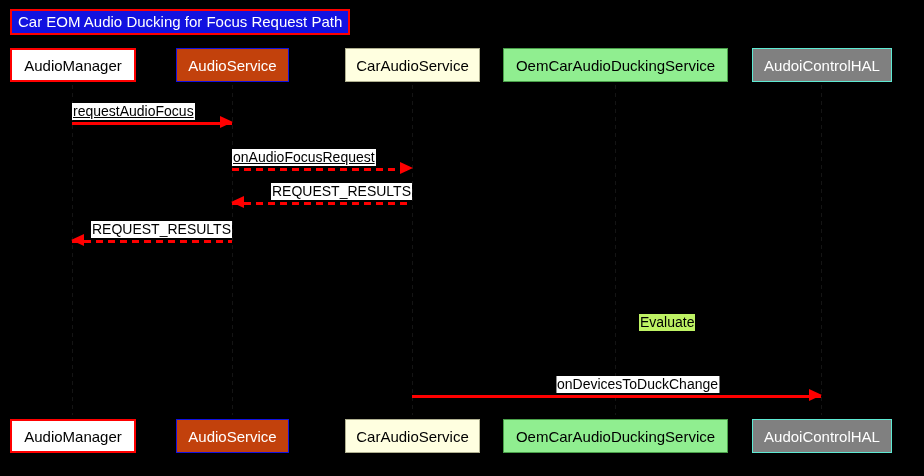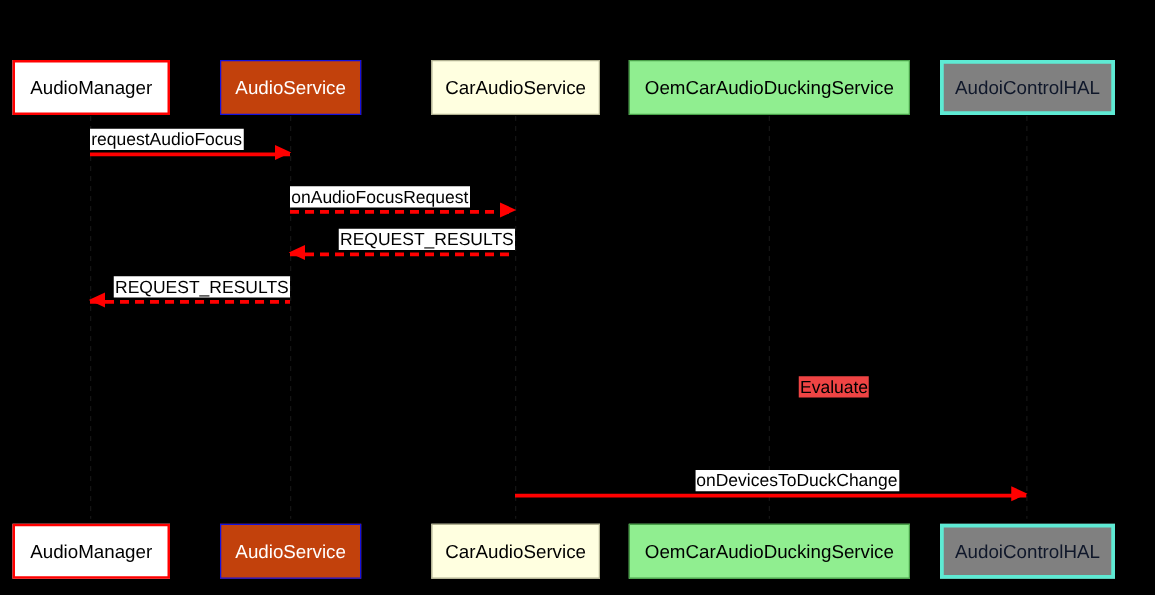--- a/index.html
+++ b/index.html
@@ -43,27 +43,27 @@
   
   .participant {
     position: absolute;
     box-sizing: border-box;
     font-size: 15px;
     text-align: center;
     white-space: nowrap;
     display: flex;
     align-items: center;
     justify-content: center;
-    height: 44px;
+    height: 34px;
   }
   .p-white  { background:#FFFFFF; color:#000000; border:2px solid #FF0000; }
   .p-blue   { background:#c2410c; color:#FFFFFF; border:1px solid #1212E0; }
   .p-cream  { background:#FFFFE0; color:#000000; border:1px solid #B0B090; }
   .p-green  { background:#90EE90; color:#000000; border:1px solid #49A049; }
-  .p-gray   { background:#808080; color:#0f172a; border:3px solid #5eead4; }
+  .p-gray   { background:#808080; color:#ffffff; border:1px solid #5eead4; }
 
   
   .lifeline {
     position: absolute;
     width: 1px;
     top: 85px;
     height: 330px;
     background: repeating-linear-gradient(
       to bottom,
       #141414 0px, #141414 4px,
@@ -79,21 +79,21 @@
   .msg-label {
     position: absolute;
     background: #FFFFFF;
     color: #000000;
     font-size: 14px;
     line-height: 17px;
     white-space: nowrap;
     padding: 0 1px;
     bottom: 10px;
   }
-  .msg-label.lbl-left   { left: 0; }
+  .msg-label.lbl-left   { left: 0; text-decoration: underline; }
   .msg-label.lbl-right  { right: 0; }
   .msg-label.lbl-center { left: 50%; transform: translateX(-50%); margin-left: 21px; }
 
   .msg-line {
     position: absolute;
     left: 0;
     right: 0;
     bottom: 5px;
     height: 3px;
   }
@@ -122,33 +122,35 @@
   .arrow-head.left {
     left: -1px;
     border-top: 6px solid transparent;
     border-bottom: 6px solid transparent;
     border-right: 13px solid #FF0000;
   }
 
   
   .free-label {
     position: absolute;
-    background: #ef4444;
+    background: #bef264;
     color: #000000;
     font-size: 14px;
     line-height: 17px;
     white-space: nowrap;
     padding: 0 1px;
+    margin-top: 13px;
   }
 </style>
 </head>
 <body>
 
 <div id="canvas">
 
+  <div class="diagram-title">Car EOM Audio Ducking for Focus Request Path</div>
 
   <div class="lifeline" style="left:72px;"></div>
   <div class="lifeline" style="left:232px;"></div>
   <div class="lifeline" style="left:412px;"></div>
   <div class="lifeline" style="left:615px;"></div>
   <div class="lifeline" style="left:821px;"></div>
 
   <div class="participant p-white" style="left:10px;  top:48px; width:126px;">AudioManager</div>
 
   <div class="participant p-blue" style="left:176px; top:48px; width:113px;">AudioService</div>

